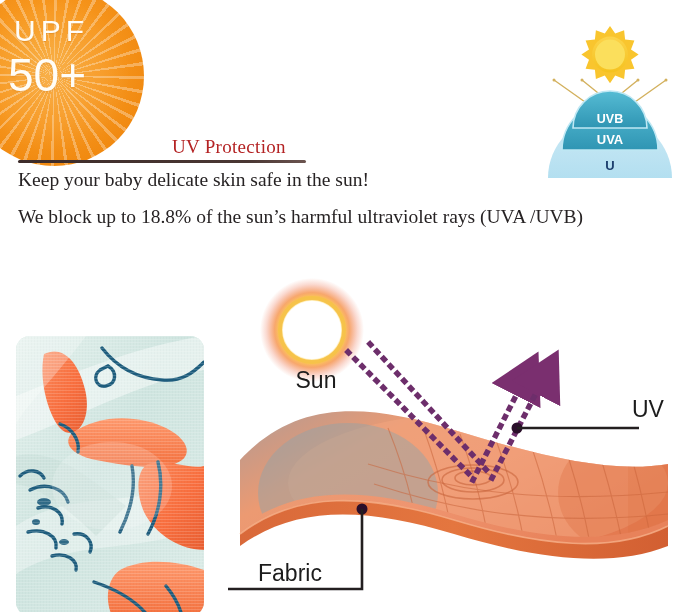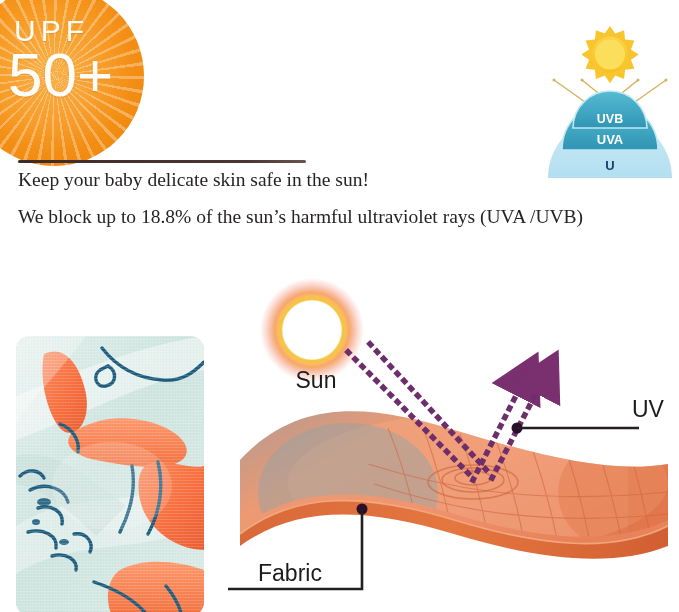--- a/index.html
+++ b/index.html
@@ -16,21 +16,21 @@
       radial-gradient(circle at 46% 44%, #f7a32a 0%, #f7971e 42%, #f18a11 72%, #ef8a17 100%);
     box-shadow:0 0 0 0 rgba(0,0,0,0);
   }
   #upf-badge .glow{position:absolute;inset:0;border-radius:50%;
     background:radial-gradient(circle at 50% 50%, rgba(255,255,255,0.16) 0%, rgba(255,255,255,0) 60%);}
   #upf-text{position:absolute;left:0;top:0;width:180px;height:180px;}
   #upf-small{position:absolute;left:50px;top:30px;color:#fffdf7;
     font-family:"Liberation Sans",sans-serif;font-weight:400;font-size:30px;letter-spacing:5px;
     line-height:30px;text-shadow:0 1px 1px rgba(180,90,0,.25);}
   #upf-big{position:absolute;left:44px;top:56px;color:#fffdf7;
-    font-family:"Liberation Sans",sans-serif;font-weight:400;font-size:62px;letter-spacing:0px;
+    font-family:"Liberation Sans",sans-serif;font-weight:400;font-size:46px;letter-spacing:0px;
     line-height:66px;text-shadow:0 1px 2px rgba(180,90,0,.25);text-align:right;}
 
   
   #uv-protection-title{position:absolute;left:172px;top:120px;font-size:19px;color:#b42324;
      font-family:"Liberation Serif",serif;letter-spacing:.3px;}
   #header-divider{position:absolute;left:18px;top:144px;width:288px;height:3px;
      background:linear-gradient(90deg,#3d2c2a 0%, #4a3733 80%, #6b5450 100%);border-radius:2px;}
   .body-line{position:absolute;left:18px;font-family:"Liberation Serif",serif;color:#272324;}
   #tagline-1{top:153px;font-size:19.5px;}
   #tagline-2{top:190px;font-size:19.5px;}
@@ -56,20 +56,21 @@
 <div class="stage">
 
   <div id="upf-badge">
     <div class="glow"></div>
     <div id="upf-text">
       <div id="upf-small">UPF</div>
       <div id="upf-big">50+</div>
     </div>
   </div>
 
+  <div id="uv-protection-title">UV Protection</div>
   <div id="header-divider"></div>
   <div class="body-line" id="tagline-1">Keep your baby delicate skin safe in the sun!</div>
   <div class="body-line" id="tagline-2">We block up to 18.8% of the sun’s harmful ultraviolet rays (UVA /UVB)</div>
 
   <svg id="uv-umbrella-graphic" viewBox="0 0 140 160">
     <defs>
       <linearGradient id="gsun" x1="0" y1="0" x2="0" y2="1">
         <stop offset="0%" stop-color="#fcd34a"></stop>
           <stop offset="100%" stop-color="#f5c21f"></stop>
       </linearGradient>

